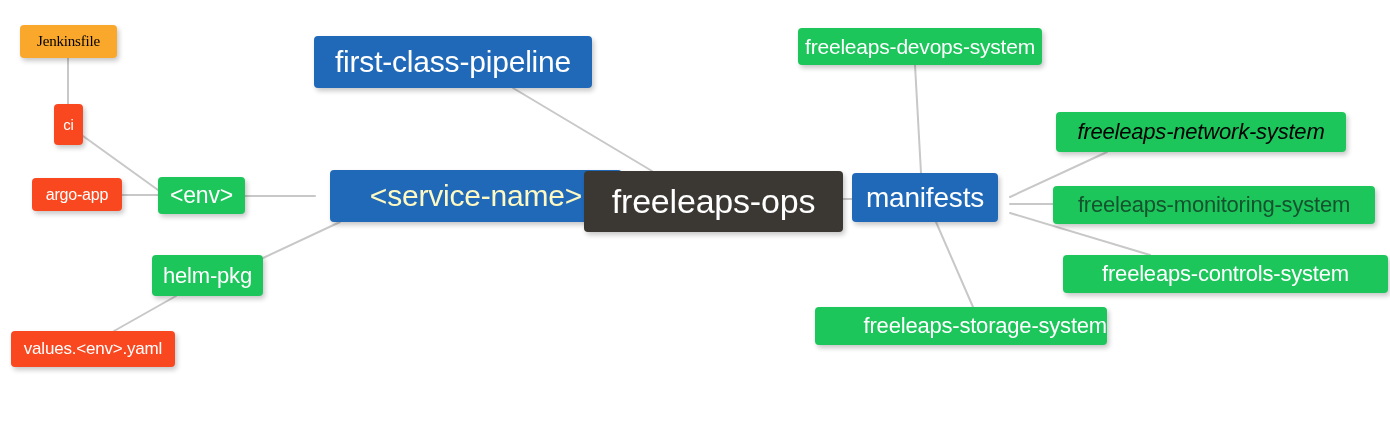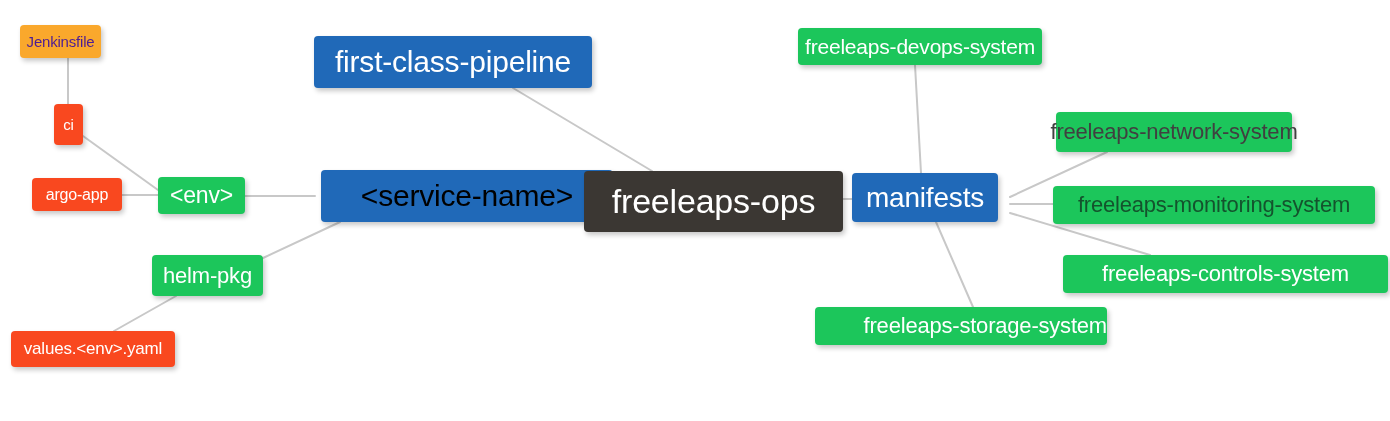--- a/index.html
+++ b/index.html
@@ -54,54 +54,54 @@
       <line x1="571" y1="200" x2="584" y2="200" stroke="#c8c8c8" stroke-width="2" stroke-linecap="round"></line>
       <line x1="513" y1="88" x2="652" y2="171" stroke="#c8c8c8" stroke-width="2" stroke-linecap="round"></line>
       <line x1="843" y1="199" x2="852" y2="199" stroke="#c8c8c8" stroke-width="2" stroke-linecap="round"></line>
       <line x1="921" y1="173" x2="915" y2="65" stroke="#c8c8c8" stroke-width="2" stroke-linecap="round"></line>
       <line x1="1010" y1="197" x2="1107" y2="152" stroke="#c8c8c8" stroke-width="2" stroke-linecap="round"></line>
       <line x1="1010" y1="204" x2="1053" y2="204" stroke="#c8c8c8" stroke-width="2" stroke-linecap="round"></line>
       <line x1="1010" y1="213" x2="1150" y2="255" stroke="#c8c8c8" stroke-width="2" stroke-linecap="round"></line>
       <line x1="936" y1="222" x2="973" y2="307" stroke="#c8c8c8" stroke-width="2" stroke-linecap="round"></line>
     </svg>
   <div id="node-layer">
-      <div class="node" style="left: 20px; top: 25px; width: 81px; height: 33px; background: rgb(250, 168, 44); color: #4c1d95; font-size: 15px;">
+      <div class="node" style="left: 20px; top: 25px; width: 97px; height: 33px; background: rgb(250, 168, 44); color: #000000; font-size: 15px; font-family: Liberation Serif, serif;">
         <span>Jenkinsfile</span>
       </div>
       <div class="node" style="left: 54px; top: 104px; width: 29px; height: 41px; background: rgb(249, 72, 31); color: rgb(255, 255, 255); font-size: 15px;">
         <span>ci</span>
       </div>
       <div class="node" style="left: 32px; top: 178px; width: 90px; height: 33px; background: rgb(249, 72, 31); color: rgb(255, 255, 255); font-size: 16px;">
         <span>argo-app</span>
       </div>
       <div class="node" style="left: 158px; top: 177px; width: 87px; height: 37px; background: rgb(28, 198, 91); color: rgb(255, 255, 255); font-size: 23px;">
         <span>&lt;env&gt;</span>
       </div>
       <div class="node" style="left: 152px; top: 255px; width: 111px; height: 41px; background: rgb(28, 198, 91); color: rgb(255, 255, 255); font-size: 22px; align-items: center;">
         <span>helm-pkg</span>
       </div>
       <div class="node" style="left: 11px; top: 331px; width: 164px; height: 36px; background: rgb(249, 72, 31); color: rgb(255, 255, 255); font-size: 17px;">
         <span>values.&lt;env&gt;.yaml</span>
       </div>
       <div class="node" style="left: 314px; top: 36px; width: 278px; height: 52px; background: rgb(32, 105, 184); color: rgb(255, 255, 255); font-size: 30px;">
         <span>first-class-pipeline</span>
       </div>
-      <div class="node" style="left: 321px; top: 170px; width: 292px; height: 52px; background: rgb(32, 105, 184); color: #000000; font-size: 30px;">
+      <div class="node" style="left: 330px; top: 170px; width: 292px; height: 52px; background: rgb(32, 105, 184); color: #fef9c3; font-size: 30px;">
         <span>&lt;service-name&gt;</span>
       </div>
       <div class="node" style="left: 584px; top: 171px; width: 259px; height: 61px; background: rgb(59, 55, 51); color: rgb(255, 255, 255); font-size: 34px;">
         <span>freeleaps-ops</span>
       </div>
       <div class="node" style="left: 852px; top: 173px; width: 146px; height: 49px; background: rgb(32, 105, 184); color: rgb(255, 255, 255); font-size: 28px;">
         <span>manifests</span>
       </div>
       <div class="node" style="left: 798px; top: 28px; width: 244px; height: 37px; background: rgb(28, 198, 91); color: rgb(255, 255, 255); font-size: 21px;">
         <span>freeleaps-devops-system</span>
       </div>
-      <div class="node" style="left: 1056px; top: 112px; width: 236px; height: 40px; background: rgb(28, 198, 91); color: #404040; font-size: 22px;">
+      <div class="node" style="left: 1056px; top: 112px; width: 290px; height: 40px; background: rgb(28, 198, 91); color: #000000; font-size: 22px; font-style: italic;">
         <span>freeleaps-network-system</span>
       </div>
       <div class="node" style="left: 1053px; top: 186px; width: 322px; height: 38px; background: rgb(28, 198, 91); color: #14532d; font-size: 22px;">
         <span>freeleaps-monitoring-system</span>
       </div>
       <div class="node" style="left: 1063px; top: 255px; width: 325px; height: 38px; background: rgb(28, 198, 91); color: rgb(255, 255, 255); font-size: 22px;">
         <span>freeleaps-controls-system</span>
       </div>
       <div class="node" style="left: 815px; top: 307px; width: 292px; height: 38px; background: rgb(28, 198, 91); color: rgb(255, 255, 255); font-size: 22px; justify-content: flex-end;">
         <span>freeleaps-storage-system</span>

